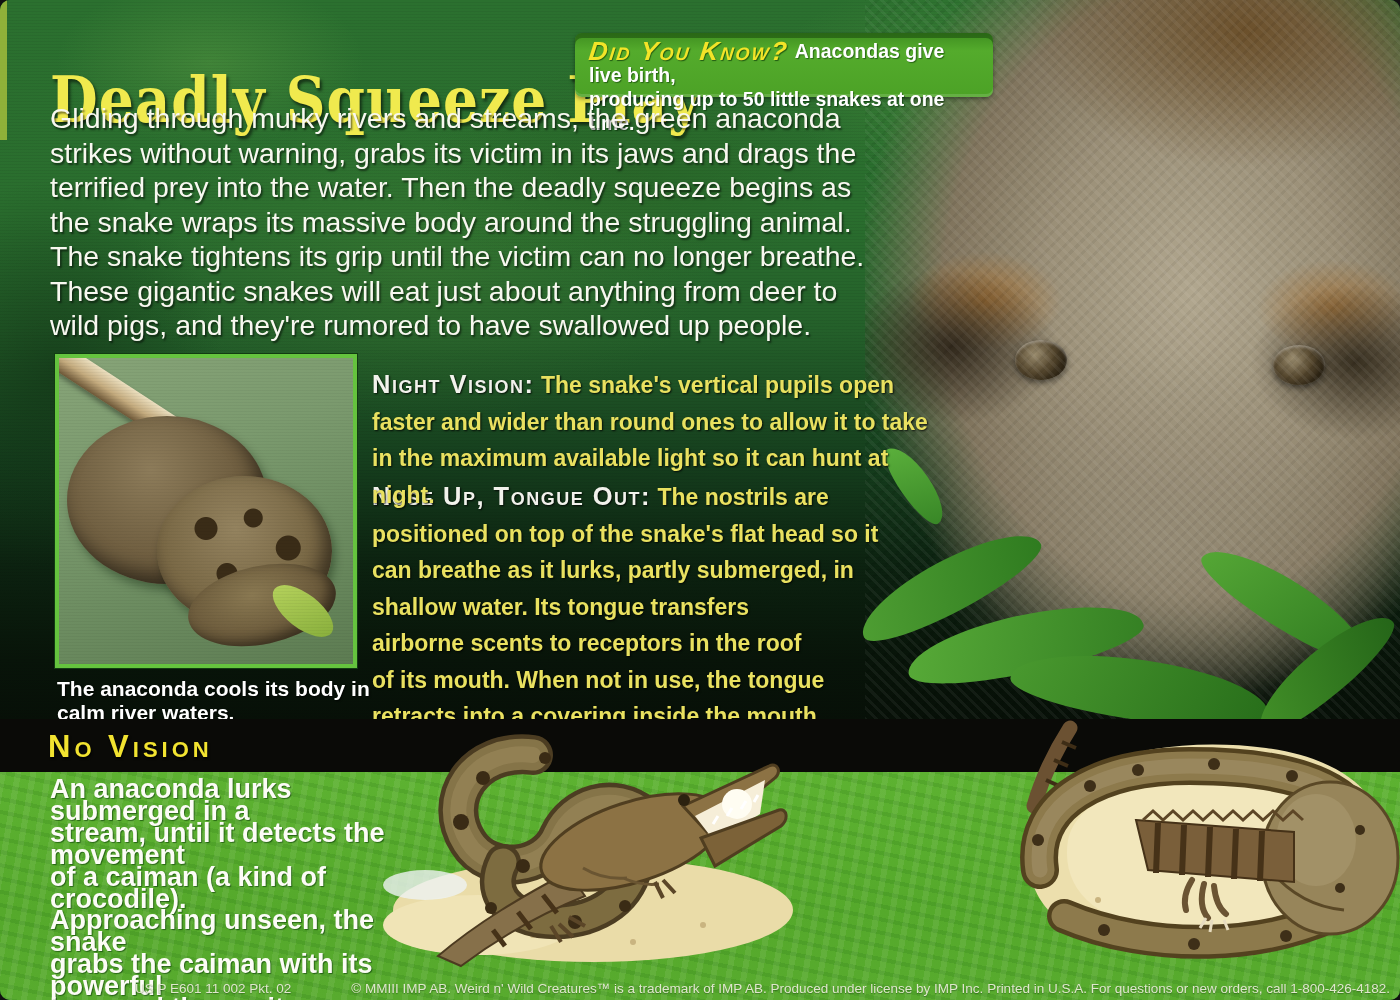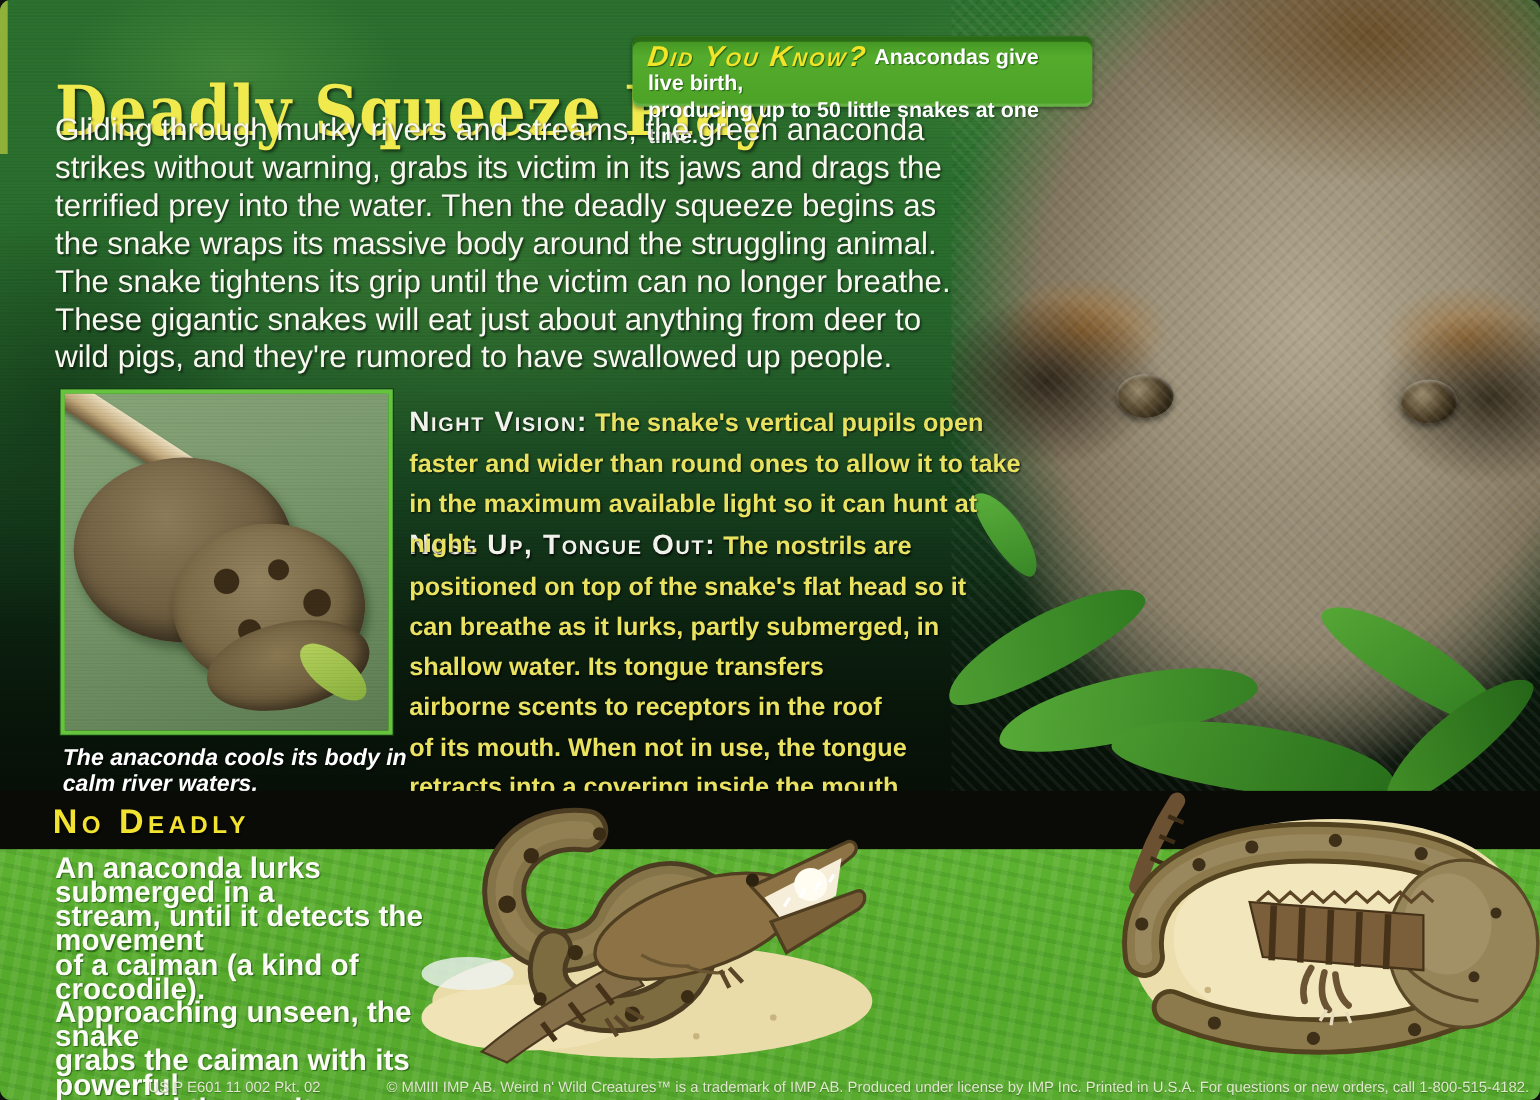--- a/index.html
+++ b/index.html
@@ -113,21 +113,21 @@
       radial-gradient(circle at 65% 78%, #3a2c17 9px, transparent 10px),
       radial-gradient(ellipse at 45% 35%, #94835f 0%, #7a6946 55%, #54432b 100%);
     box-shadow:inset -8px -8px 16px rgba(0,0,0,.4), 3px 5px 9px rgba(0,20,0,.35);}
   .coil-low{left:128px;top:208px;width:150px;height:78px;border-radius:50%;
     background:radial-gradient(ellipse at 45% 35%, #8a7952 0%, #6b5a3b 60%, #4a3a24 100%);
     transform:rotate(-12deg);box-shadow:inset -6px -6px 12px rgba(0,0,0,.4);}
   .photo-leaf{position:absolute;right:14px;bottom:36px;width:72px;height:34px;border-radius:50%;
     background:linear-gradient(120deg,#b8d45e,#86ad3a);transform:rotate(38deg);}
   .caption{
     position:absolute;left:57px;top:677px;width:320px;margin:0;
-    font-style:italic;font-weight:700;font-size:21px;line-height:24px;color:#ffffff;
+    font-weight:700;font-size:21px;line-height:24px;color:#ffffff;
     white-space:pre-line;text-shadow:1px 1px 2px rgba(0,0,0,.8);
   }
   
   .no-escape-h{
     position:absolute;left:48px;top:729px;margin:0;
     font-variant:small-caps;font-weight:800;font-size:31px;letter-spacing:4px;color:#f2e330;
     text-shadow:1px 2px 2px rgba(0,0,0,.8);
   }
   .bottom-para{
     position:absolute;margin:0;font-weight:700;color:#fcfcf6;
@@ -196,21 +196,21 @@
 of its mouth. When not in use, the tongue
 retracts into a covering inside the mouth.</span></p>
 
   <p class="yellow-block nv"><span class="sec-h">Night Vision:</span> <span>The snake's vertical pupils open
 faster and wider than round ones to allow it to take
 in the maximum available light so it can hunt at night.</span></p>
 
   <div class="band-dark"></div>
   <div class="bg-bottom"></div>
 
-  <h2 class="no-escape-h">No Deadly</h2>
+  <h2 class="no-escape-h">No Vision</h2>
   <p class="bottom-para ne-body">An anaconda lurks submerged in a
 stream, until it detects the movement
 of a caiman (a kind of crocodile).
 Approaching unseen, the snake
 grabs the caiman with its powerful
 jaws and throws its muscular coils
 tightly round its victim.</p>
 
   <svg class="illo illo-grab" viewBox="0 0 415 250">
     <g>
@@ -291,16 +291,16 @@
       <path d="M128 100 L 286 112 L 286 162 L 140 150 Z" fill="#7a5f3a" stroke="#463218" stroke-width="2"></path>
       <path d="M150 103 l -2 50 M176 105 l -2 50 M202 107 l -2 50 M228 109 l -2 50 M254 111 l -2 50" stroke="#463218" stroke-width="6"></path>
       <path d="M135 100 l 10 -9 10 9 10 -9 10 9 10 -9 10 9 10 -9 10 9 10 -9 10 9 10 -9 10 9 10 -9 10 9 10 -9 10 9" fill="none" stroke="#5d4626" stroke-width="3"></path>
       <path d="M196 164 q -6 22 4 34 m 6 -32 q 2 20 12 28 m -34 -34 q -10 16 -6 30" stroke="#6b5433" stroke-width="6" fill="none" stroke-linecap="round"></path>
       <path d="M198 198 l -6 10 m 12 -8 l -2 12 m 14 -12 l 4 10" stroke="#e7dcc0" stroke-width="3" fill="none"></path>
     </g>
   </svg>
 
   <div class="footer">
     <span>US P E601 11 002 Pkt. 02</span>
-    <span>© MMIII IMP AB. Weird n' Wild Creatures™ is a trademark of IMP AB.  Produced under license by IMP Inc.  Printed in U.S.A.  For questions or new orders, call 1-800-515-4182.</span>
+    <span>© MMIII IMP AB. Weird n' Wild Creatures™ is a trademark of IMP AB.  Produced under license by IMP Inc.  Printed in U.S.A.  For questions or new orders, call 1-800-426-4182.</span>
   </div>
 
 </div>
 
 </body></html>

